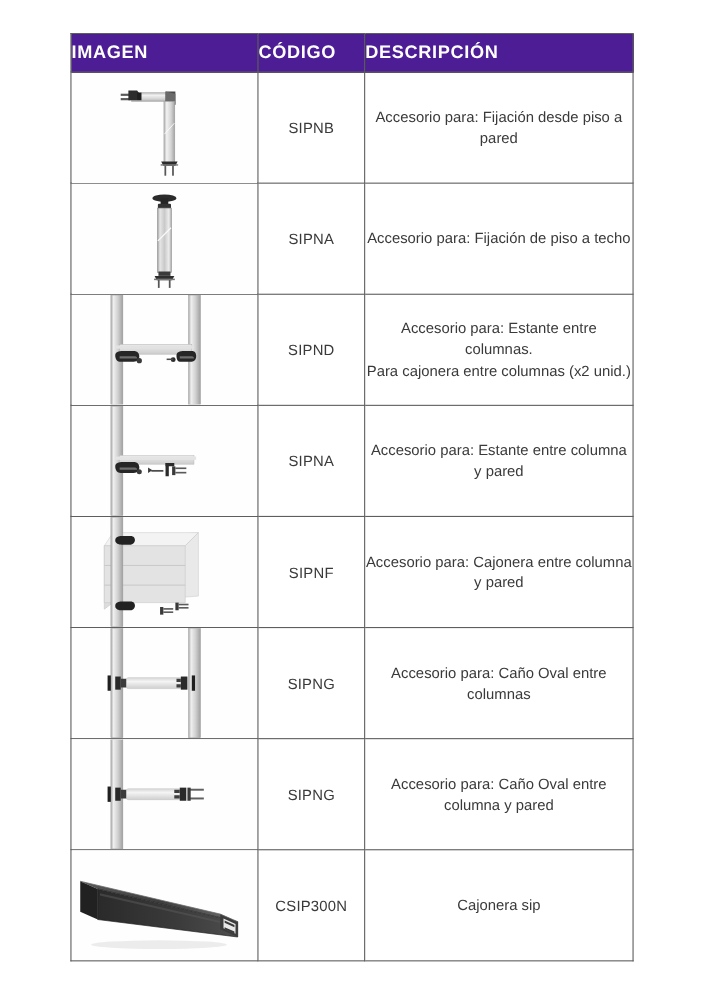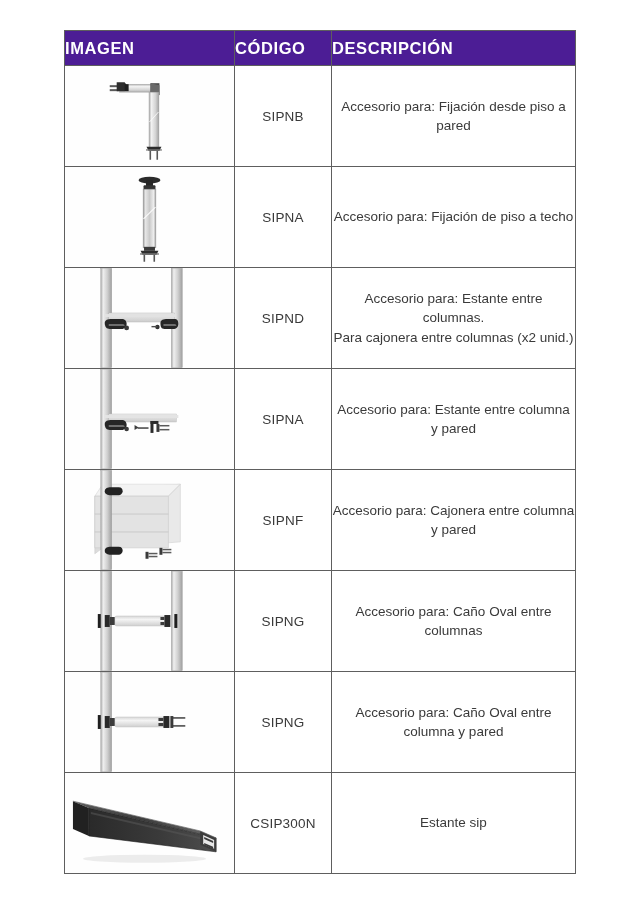--- a/index.html
+++ b/index.html
@@ -351,20 +351,20 @@
               <path d="M139 62l11 5v9l-11-5z" fill="#e8e8e8"></path>
               <path d="M140 64l9 4v2l-9-4z" fill="#3a3a3a"></path>
               <path d="M140 70l9 4v2l-9-4z" fill="#3a3a3a"></path>
               <path d="M8 28l128 30 16 7" fill="none" stroke="#6d6d6d" stroke-width=".7"></path>
               <ellipse cx="80" cy="86" rx="62" ry="4" fill="#d8d8d8" opacity=".45"></ellipse>
             </svg>
           </div>
         </td>
         <td class="cell-code">CSIP300N</td>
         <td class="cell-desc">
-          <span>Estante sip</span>
+          <span>Cajonera sip</span>
         </td>
       </tr>
 
     </tbody>
   </table>
 
 </div>
 
 </body></html>

